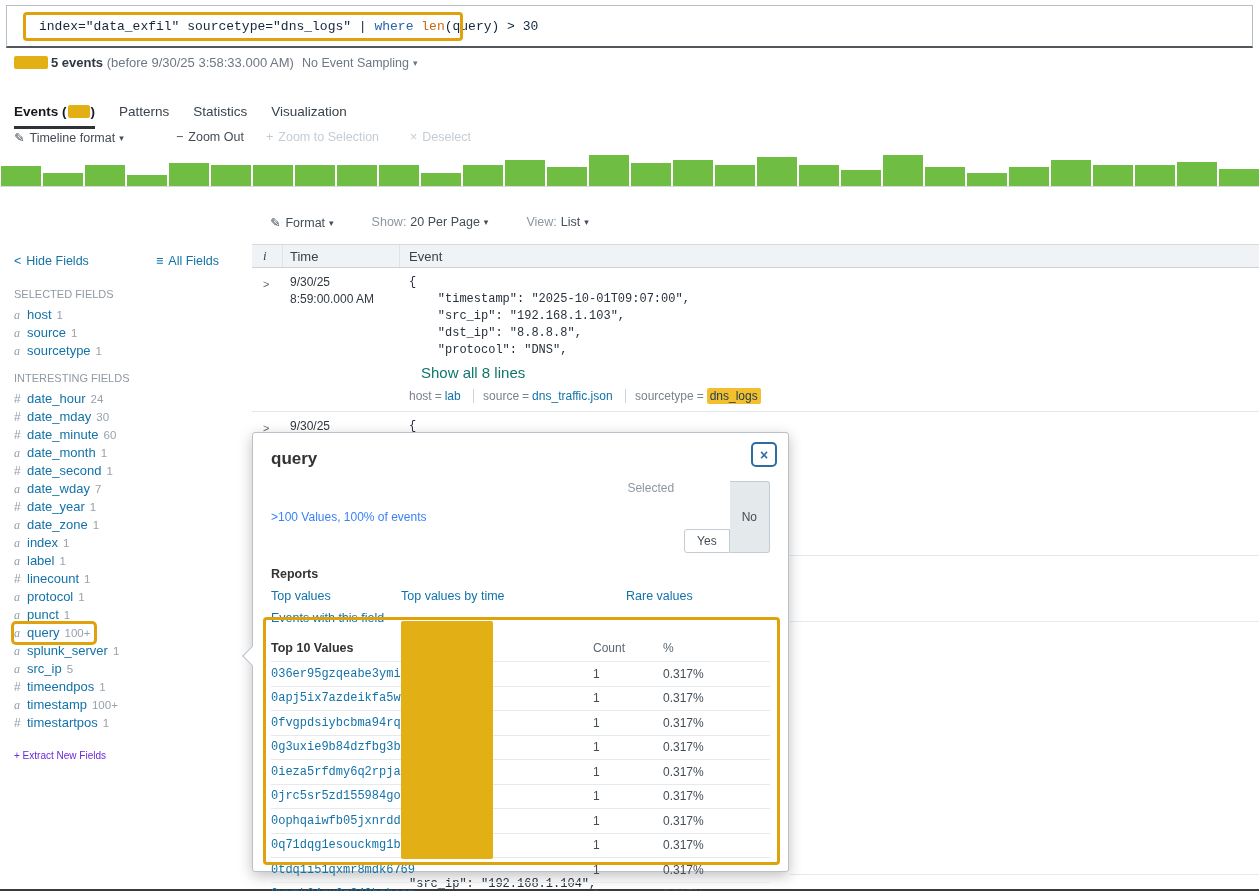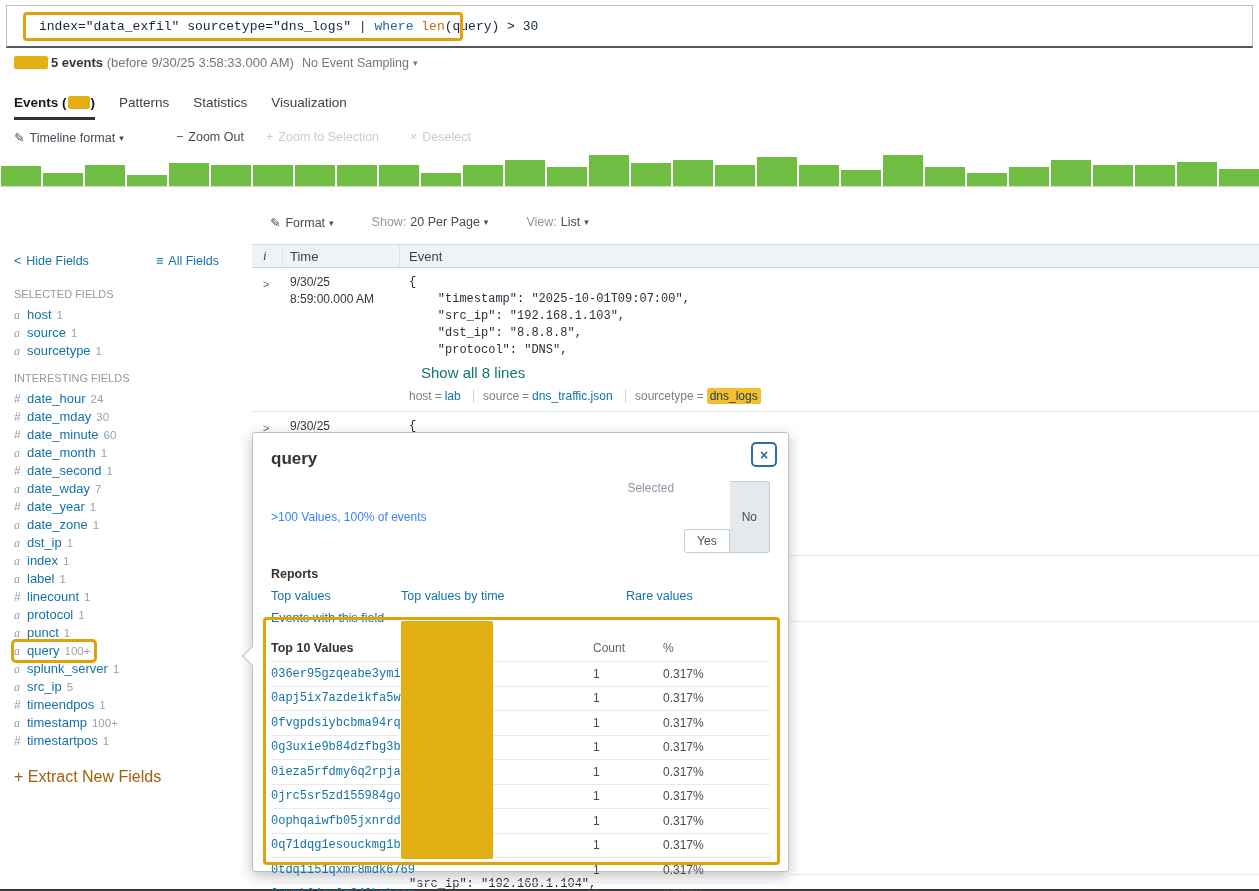--- a/index.html
+++ b/index.html
@@ -19,21 +19,21 @@
   .redact-count{width:34px;height:13px;margin-right:3px;}
   .redact-tab{width:22px;height:13px;margin:0 1px;}
 
   
   .results-bar{position:absolute;left:14px;top:55px;height:18px;font-size:13px;color:#6d7884;width:700px;}
   .results-count{font-weight:bold;color:#2f3841;}
   .sampling{position:absolute;left:288px;top:1px;color:#6d7884;font-size:12.5px;cursor:pointer;}
   .caret{font-size:9px;margin-left:4px;position:relative;top:-1px;}
 
   
-  .tabs{position:absolute;left:14px;top:95px;display:flex;gap:24px;font-size:13.5px;color:#39424c;}
+  .tabs{position:absolute;left:14px;top:104px;display:flex;gap:24px;font-size:13.5px;color:#39424c;}
   .tab{cursor:pointer;padding-bottom:7px;}
   .tab.active{font-weight:bold;color:#16191d;border-bottom:3px solid #2f3235;}
 
   
   .timeline-toolbar{position:absolute;left:0;top:130px;height:22px;width:100%;font-size:12.5px;color:#434d57;}
   .tt-item{position:absolute;top:0;cursor:pointer;white-space:nowrap;}
   .tt-1{left:14px;} .tt-2{left:176px;} .tt-3{left:266px;} .tt-4{left:410px;}
   .tt-item.disabled{color:#c4cdd5;cursor:default;}
   .tt-icon{margin-right:5px;}
 
@@ -53,21 +53,21 @@
   .all-fields{position:absolute;left:156px;top:10px;color:#1372a8;font-size:12.5px;cursor:pointer;}
   .hf-icon,.af-icon{margin-right:5px;color:#1372a8;}
   .group-title{margin:12px 0 6px 14px;font-size:11px;color:#8e99a3;}
   .field-row{height:18px;line-height:18px;padding-left:14px;font-size:13px;white-space:nowrap;}
   .field-inner{display:inline-block;padding-right:4px;border-radius:2px;}
   .field-inner.hl{box-shadow:0 0 0 3px #dfa20d;}
   .fprefix{display:inline-block;width:13px;color:#949ea8;font-size:12px;}
   .fprefix.alpha{font-style:italic;font-family:"Liberation Serif","DejaVu Serif",serif;}
   .fname{color:#1372a8;cursor:pointer;}
   .fcount{color:#98a2ab;font-size:11.5px;margin-left:5px;}
-  .extract-link{margin:18px 0 0 14px;font-size:16px;color:#a16207;cursor:pointer;}
+  .extract-link{margin:18px 0 0 14px;font-size:10px;color:#6d28d9;cursor:pointer;}
 
   
   .events-panel{position:absolute;left:252px;top:244px;width:1007px;bottom:0;background:#fff;}
   .ev-header{display:flex;height:24px;background:#f0f3f5;border-top:1px solid #d4dade;border-bottom:1px solid #ccd3d9;font-size:13px;color:#39424c;}
   .col-i{width:31px;padding-left:11px;}
   .col-time{width:117px;padding-left:7px;}
   .col-event{flex:1;padding-left:9px;}
   .ev-header .col-i{font-style:italic;font-family:"Liberation Serif","DejaVu Serif",serif;display:flex;align-items:center;border-right:1px solid #dfe4e8;}
   .ev-header .col-time{display:flex;align-items:center;border-right:1px solid #dfe4e8;}
   .ev-header .col-event{display:flex;align-items:center;}
@@ -284,25 +284,20 @@
             <span class="fprefix">#</span><span class="fname">date_year</span><span class="fcount">1</span>
           </span>
         </div>
 
         <div class="field-row">
           <span class="field-inner">
             <span class="fprefix alpha">a</span><span class="fname">date_zone</span><span class="fcount">1</span>
           </span>
         </div>
 
-        <div class="field-row">
-          <span class="field-inner">
-            <span class="fprefix alpha">a</span><span class="fname">dst_ip</span><span class="fcount">1</span>
-          </span>
-        </div>
 
         <div class="field-row">
           <span class="field-inner">
             <span class="fprefix alpha">a</span><span class="fname">index</span><span class="fcount">1</span>
           </span>
         </div>
 
         <div class="field-row">
           <span class="field-inner">
             <span class="fprefix alpha">a</span><span class="fname">label</span><span class="fcount">1</span>

